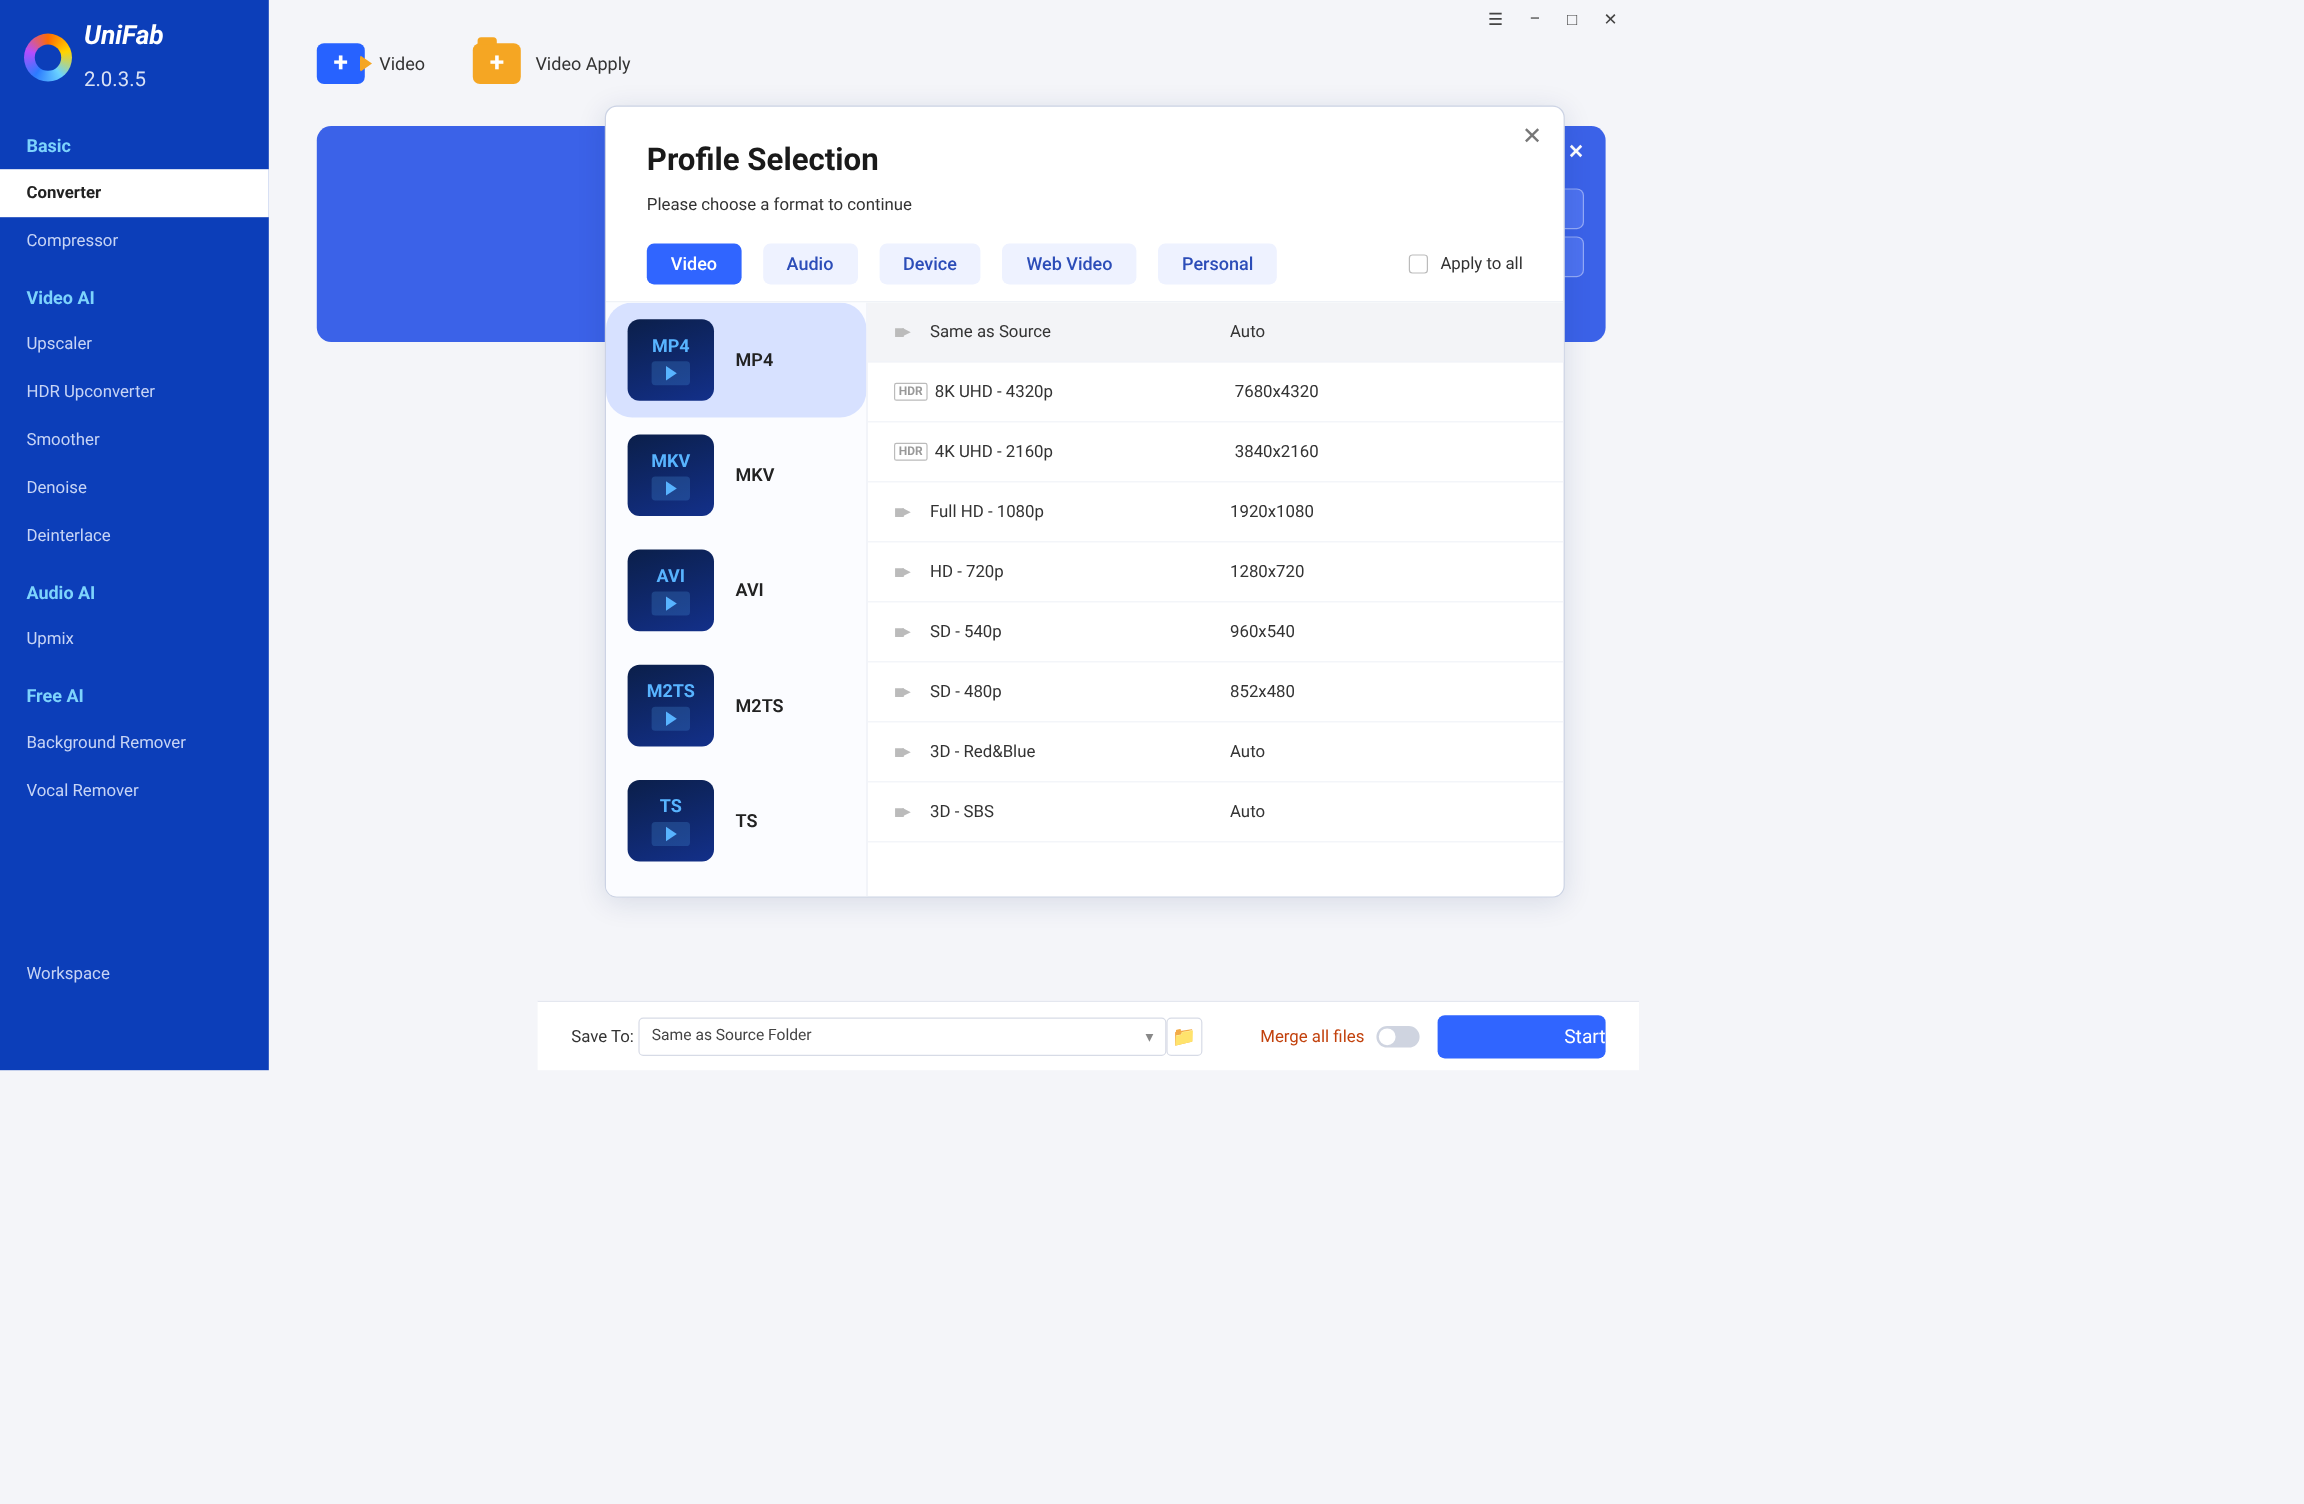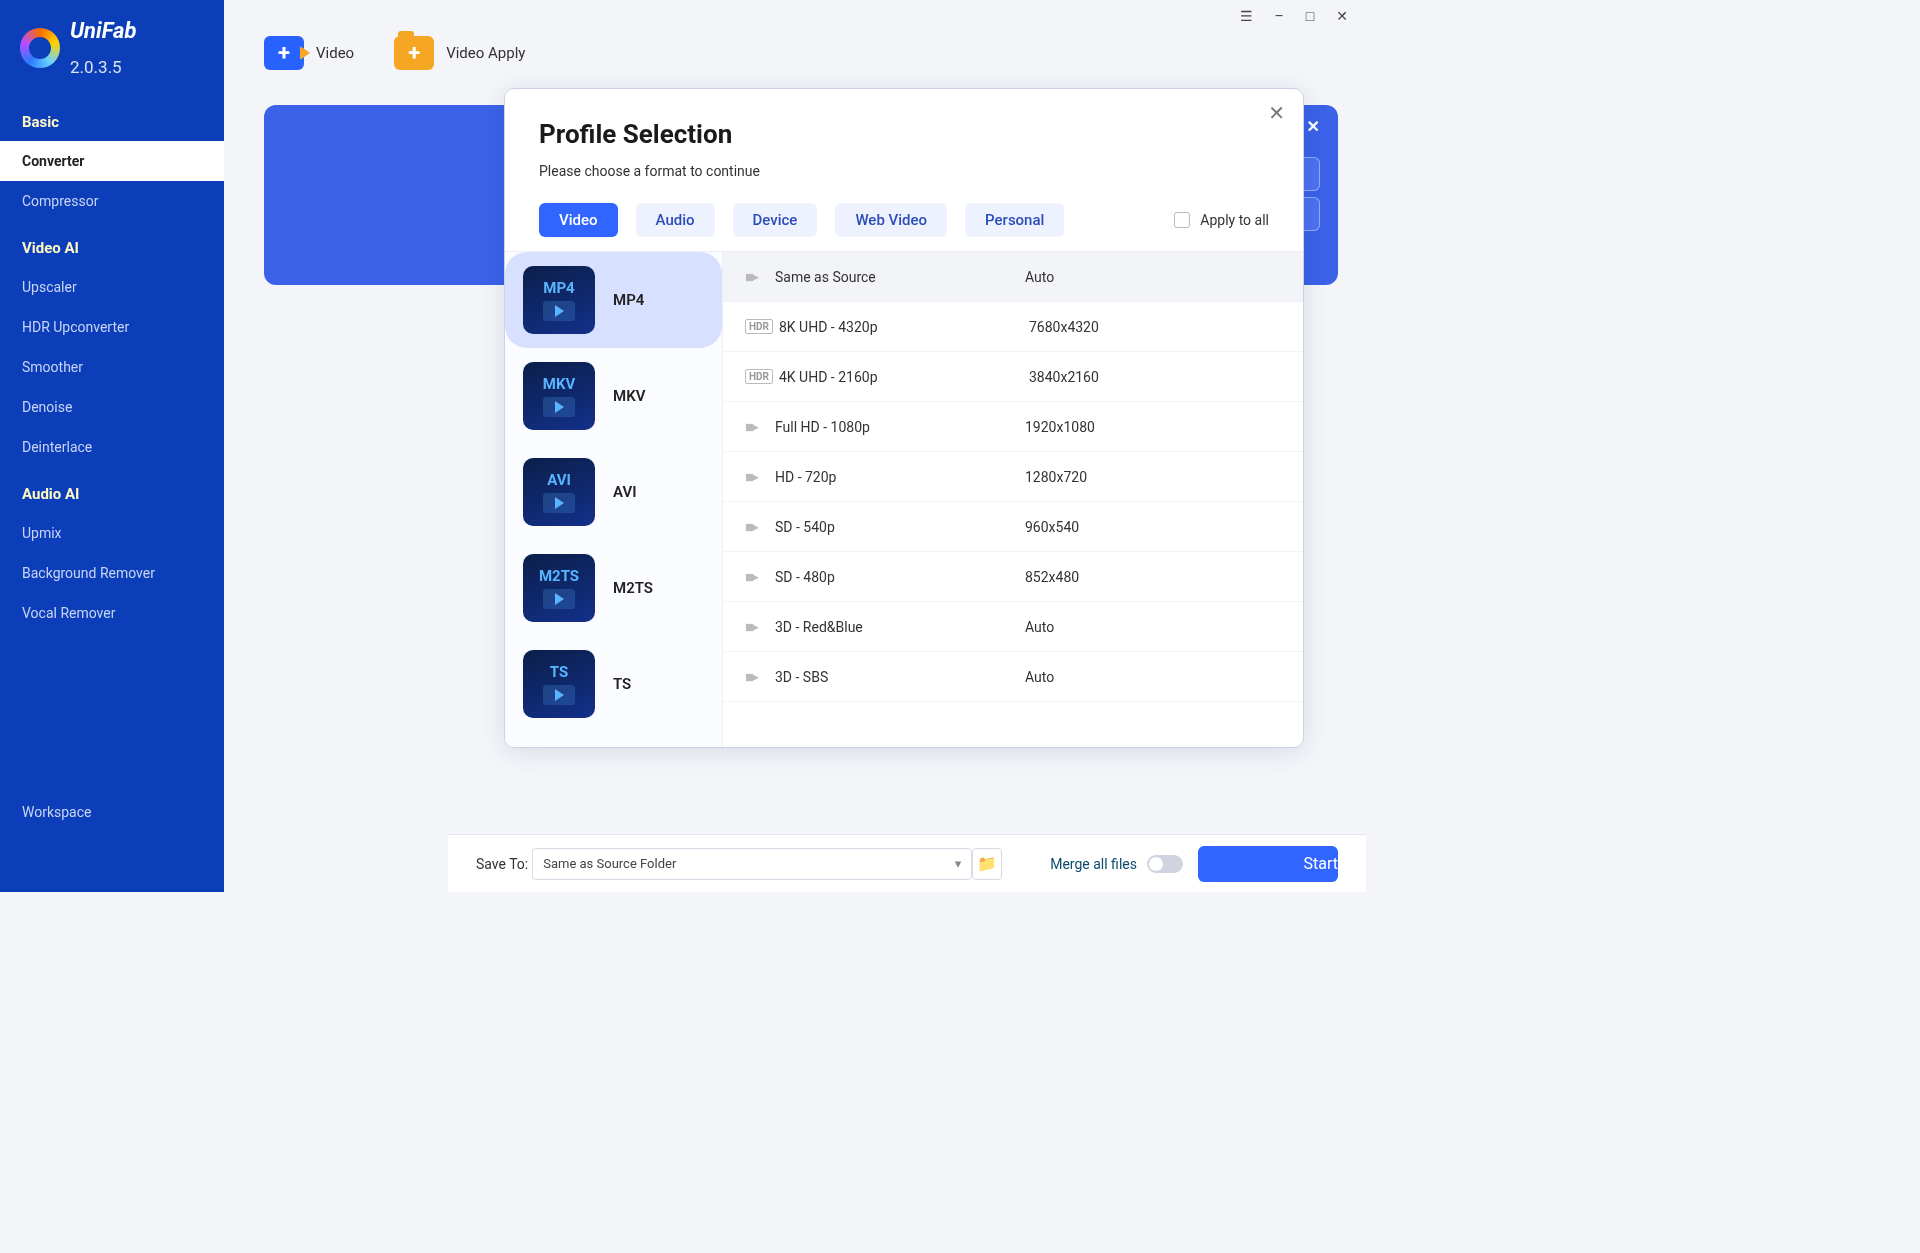--- a/index.html
+++ b/index.html
@@ -4,21 +4,21 @@
 <style>
 * { box-sizing: border-box; margin: 0; padding: 0; font-family: -apple-system, BlinkMacSystemFont, "Segoe UI", Roboto, Arial, sans-serif; }
 body { width: 1366px; height: 892px; background: #f4f5f9; display: flex; overflow: hidden; position: relative; }
 
 .sidebar { width: 224px; background: #0c3eb9; color: #fff; display: flex; flex-direction: column; padding-top: 18px; justify-content: center; }
 .logo-row { display: flex; align-items: center; gap: 10px; padding: 0 20px 18px 20px; }
 .logo-swirl { width: 40px; height: 40px; border-radius: 50%; background: conic-gradient(#ff6b00, #ffd400, #6bd3ff, #2b7bff, #b64cff, #ff6b00); display: flex; align-items: center; justify-content: center; }
 .logo-swirl::after { content:""; width:22px; height:22px; border-radius:50%; background:#0c3eb9; }
 .logo-text { font-size: 22px; font-weight: 700; font-style: italic; }
 .logo-version { font-size: 17px; opacity: .85; margin-top:14px;}
-.nav-section-header { font-size: 15px; font-weight: 700; color: #fef9c3; padding: 18px 22px 10px 22px; }
+.nav-section-header { font-size: 15px; font-weight: 700; color: #7dd3fc; padding: 18px 22px 10px 22px; }
 .nav-item { font-size: 14px; color: #c7d4f5; padding: 12px 22px; cursor: pointer; }
 .nav-item.active { background: #fff; color: #222; font-weight: 700; border-radius: 0; }
 
 .main { flex: 1; display: flex; flex-direction: column; position: relative; }
 .titlebar { height: 32px; display:flex; justify-content:flex-end; align-items:center; gap:22px; padding-right:18px; color:#444; }
 .titlebar span { cursor:pointer; font-size:14px; }
 
 .toolbar-top { display:flex; align-items:center; gap:40px; padding: 4px 0 8px 40px; }
 .tb-button { display:flex; align-items:center; gap:12px; cursor:pointer; }
 .tb-icon { width:40px; height:34px; background:#2762ff; border-radius:6px; position:relative; display:flex; align-items:center; justify-content:center; }
@@ -63,21 +63,21 @@
 .res-item.sel { background:#f3f4f7; }
 .res-icon { width:30px; color:#bbb; font-size:15px; display:flex; align-items:center; }
 .res-icon.hdr { font-size:10px; font-weight:700; letter-spacing:0; border:1px solid #bbb; padding:1px 3px; border-radius:2px; width:auto; margin-right:6px; color:#999;}
 .res-label { flex: 0 0 250px; }
 .res-dim { color:#333; }
 
 .bottombar { position:absolute; left:224px; right:0; bottom:0; height:58px; background:#fff; border-top:1px solid #e4e7ef; display:flex; align-items:center; padding:0 28px; }
 .bb-label { font-size:14px; color:#333; margin-right:4px;}
 .bb-select { flex:0 0 440px; height:32px; border:1px solid #d7dbe6; border-radius:4px; background:#fff; display:flex; align-items:center; justify-content:space-between; padding:0 10px; font-size:13px; color:#444; cursor:pointer;}
 .bb-folder { width:30px; height:32px; border:1px solid #d7dbe6; border-radius:4px; display:flex; align-items:center; justify-content:center; color:#3065ff; cursor:pointer;}
-.merge-wrap { display:flex; align-items:center; gap:10px; margin-left:48px; font-size:14px; color:#0c4a6e;}
+.merge-wrap { display:flex; align-items:center; gap:10px; margin-left:48px; font-size:14px; color:#c2410c;}
 .toggle { width:36px; height:18px; background:#cfd4e0; border-radius:10px; position:relative; cursor:pointer;}
 .toggle::after{content:""; position:absolute; left:2px; top:2px; width:14px; height:14px; background:#fff; border-radius:50%;}
 .start-btn { margin-left:auto; width:140px; height:36px; background:#3065ff; color:#fff; border:none; border-radius:6px; font-size:16px; cursor:pointer;text-align:right;}
 
 .ico-play::before{content:""; display:inline-block; width:0; height:0; border-left:7px solid currentColor; border-top:5px solid transparent; border-bottom:5px solid transparent;}
 .ico-gear::before{content:"\2699"; font-size:14px;}
 </style>
 </head>
 <body>
 
@@ -94,20 +94,21 @@
       <div class="nav-item active">Converter</div>
       <div class="nav-item">Compressor</div>
       <div class="nav-section-header">Video AI</div>
       <div class="nav-item">Upscaler</div>
       <div class="nav-item">HDR Upconverter</div>
       <div class="nav-item">Smoother</div>
       <div class="nav-item">Denoise</div>
       <div class="nav-item">Deinterlace</div>
       <div class="nav-section-header">Audio AI</div>
       <div class="nav-item">Upmix</div>
+      <div class="nav-section-header">Free AI</div>
       <div class="nav-item">Background Remover</div>
       <div class="nav-item">Vocal Remover</div>
     </div>
   <div style="flex:1"></div>
   <div class="nav-item" style="margin-bottom:60px;">Workspace</div>
 </div>
 
 <div class="main">
   <div class="titlebar">
     <span>☰</span>

